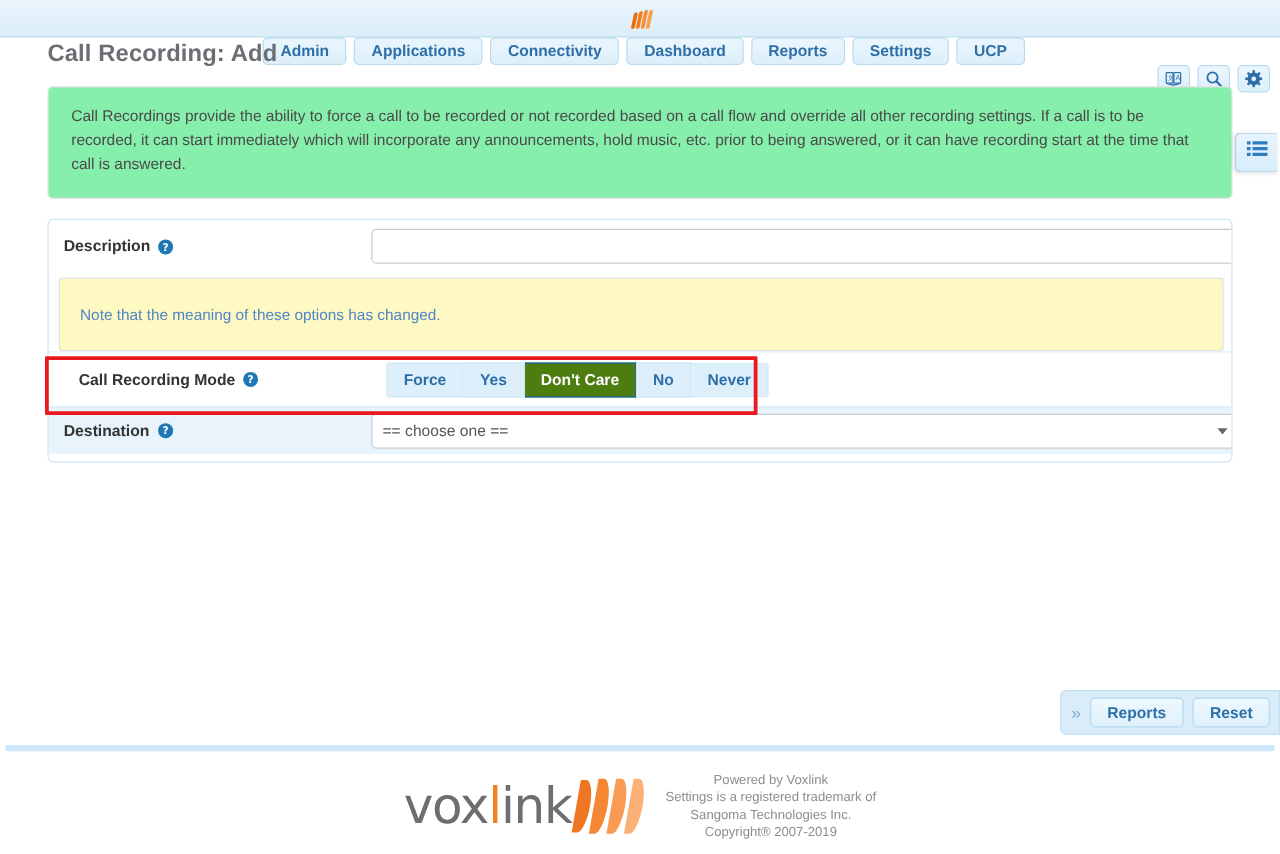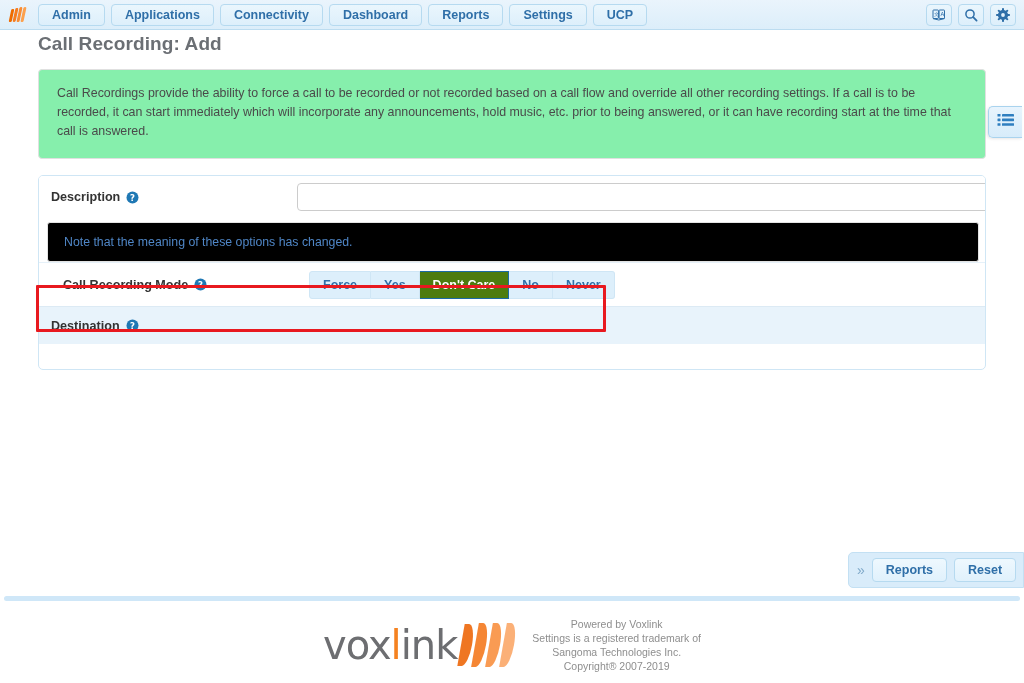--- a/index.html
+++ b/index.html
@@ -10,21 +10,21 @@
     font-family: "Liberation Sans", sans-serif;
     overflow: hidden;
   }
   .page { position: relative; width: 1024px; height: 683px; background:#fff; }
 
   
   .navbar {
     position: absolute; left:0; top:0; width:1024px; height:30px;
     background: linear-gradient(#eaf4fc, #dceefa);
     border-bottom: 1px solid #bcdcf0;
-    display:flex; align-items:center;
+    display:flex; align-items:center;flex-direction:column;
   }
   .brand-logo {
     width:30px; height:30px; display:flex; align-items:center; justify-content:center;
     margin-left:2px; flex:0 0 auto;
   }
   .chev-mark { display:flex; align-items:flex-end; gap:1px; height:15px; }
   .chev-mark i {
     display:block; width:3px; height:15px; background:#f58220;
     border-radius:40% / 10%;
     transform: skewX(-12deg);
@@ -97,22 +97,22 @@
   .help-icon svg { display:block; }
 
   .txt-input {
     width:694px; height:28px;
     border:1px solid #ccc; border-radius:4px; background:#fff;
     font-size:12.5px; color:#555; padding:0 8px;
     font-family:"Liberation Sans", sans-serif;
   }
 
   .note-box {
-    margin:4px 8px 0 8px; width:932px; height:40px;
-    background:#000000; border:1px solid #e3e3e3; border-radius:3px;
+    margin:4px 8px 0 8px; width:932px; height:59px;
+    background:#fef9c3; border:1px solid #e3e3e3; border-radius:3px;
     display:flex; align-items:center; padding:0 16px;
   }
   .note-box span { font-size:12.3px; color:#4f86c6; }
 
   .row-mode {
     height:44px; background:#ffffff; padding:0 20px;
     border-top:1px solid #e6f1f9;
   }
   .btn-group { display:flex; align-items:stretch; height:28px; }
   .bg-btn {
@@ -322,20 +322,26 @@
     <div class="form-row row-dest">
       <div class="row-label">
         <span>Destination</span>
         <span class="help-icon">
           <svg width="13" height="13" viewBox="0 0 13 13">
             <circle cx="6.5" cy="6.5" r="6" fill="#1f78b4"></circle>
             <text x="6.5" y="9.6" text-anchor="middle" font-size="8.5" font-weight="bold" fill="#ffffff" font-family="DejaVu Sans, sans-serif">?</text>
           </svg>
         </span>
       </div>
+      <div class="row-field">
+        <div class="sel-wrap">
+          <div class="sel-box">== choose one ==</div>
+          <span class="caret"></span>
+        </div>
+      </div>
     </div>
   </div>
 
   <div class="highlight-box"></div>
 
   <div class="action-bar">
     <span class="chev-toggle">»</span>
     <div class="act-btn">Reports</div>
     <div class="act-btn">Reset</div>
   </div>

